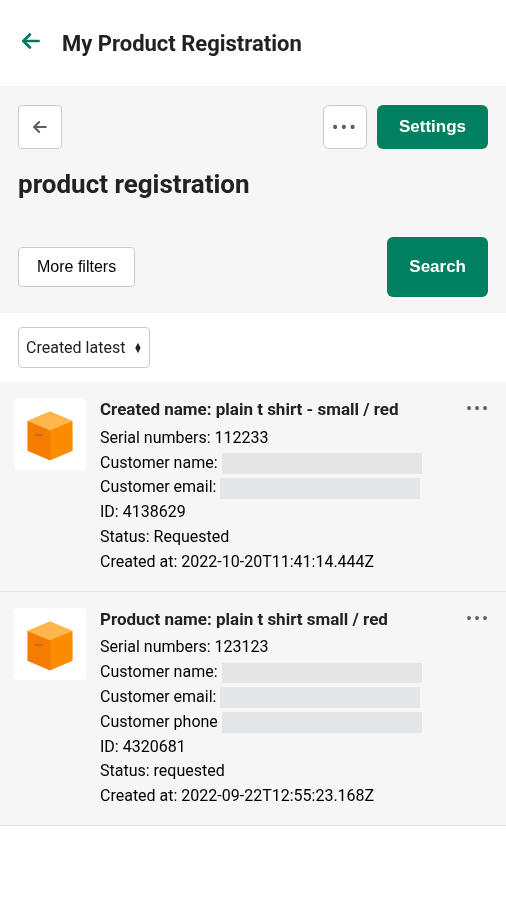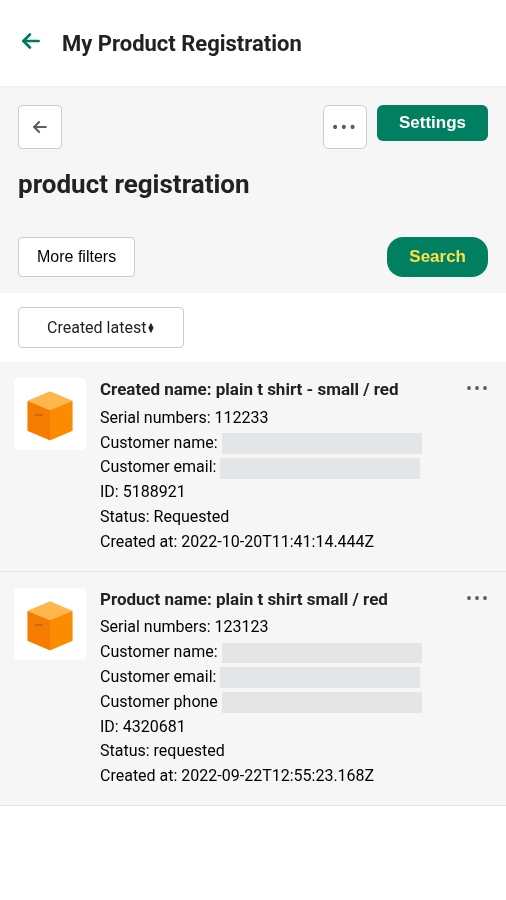--- a/index.html
+++ b/index.html
@@ -6,27 +6,27 @@
 body { font-family: -apple-system, BlinkMacSystemFont, "Segoe UI", Roboto, sans-serif; width: 506px; background: #fff; color: #202223; }
 .header { display: flex; align-items: center; padding: 28px 18px; gap: 18px; border-bottom: 1px solid #f0f0f0; }
 .header svg { width: 26px; height: 26px; }
 .header-title { font-size: 22px; font-weight: 700; }
 .toolbar-area { background: #f6f6f7; padding: 18px 18px 0 18px; }
 .toolbar-row { display: flex; align-items: center; justify-content: space-between; }
 .left-back { width: 44px; height: 44px; border: 1px solid #c9cccf; border-radius: 4px; display: flex; align-items: center; justify-content: center; background: #fff; cursor: pointer; }
 .right-buttons { display: flex; gap: 10px; }
 .more-btn { width: 44px; height: 44px; border: 1px solid #c9cccf; border-radius: 6px; display: flex; align-items: center; justify-content: center; background: #fff; cursor: pointer; }
 .more-btn span { font-size: 20px; letter-spacing: 2px; line-height: 1; color: #5c5f62; }
-.settings-btn { height: 36px; padding: 0 22px; background: #008060; color: #fff; border: none; border-radius: 6px; font-size: 17px; font-weight: 600; cursor: pointer; }
+.settings-btn { height: 44px; padding: 0 22px; background: #008060; color: #fff; border: none; border-radius: 6px; font-size: 17px; font-weight: 600; cursor: pointer; }
 .page-title { font-size: 26px; font-weight: 700; margin: 20px 0 38px 0; }
 .filters-row { display: flex; justify-content: space-between; align-items: center; padding-bottom: 16px; }
 .more-filters { padding: 10px 18px; border: 1px solid #c9cccf; border-radius: 4px; background: #fff; font-size: 16px; font-weight: 500; cursor: pointer; text-align: center; }
-.search-btn { padding: 10px 22px; background: #008060; color: #fde047; border: none; border-radius: 16px; font-size: 17px; font-weight: 600; cursor: pointer; }
+.search-btn { padding: 20px 22px; background: #008060; color: #ffffff; border: none; border-radius: 6px; font-size: 17px; font-weight: 600; cursor: pointer; }
 .sort-area { background: #fff; padding: 14px 18px; }
-.sort-select { display: inline-flex; align-items: center; padding: 10px 28px; border: 1px solid #c9cccf; border-radius: 4px; font-size: 16px; cursor: pointer; background: #fff; }
+.sort-select { display: inline-flex; align-items: center; gap: 8px; padding: 10px 7px; border: 1px solid #c9cccf; border-radius: 4px; font-size: 16px; cursor: pointer; background: #fff; }
 .sort-arrows { display: inline-flex; flex-direction: column; line-height: 0.5; font-size: 9px; }
 .item-list { }
 .item { display: flex; align-items: flex-start; padding: 16px 14px; background: #f6f6f7; border-bottom: 1px solid #e1e3e5; gap: 14px; }
 .item-thumb { width: 72px; height: 72px; background: #fff; border-radius: 4px; display: flex; align-items: center; justify-content: center; flex-shrink: 0; padding: 5px; }
 .item-body { flex: 1; min-width: 0; }
 .item-title { font-size: 17px; font-weight: 700; padding-right: 30px; line-height: 1.4; }
 .item-info { font-size: 16px; color: #000000; margin-top: 4px; line-height: 1.55; }
 .item-info .row { display: block; }
 .redacted { display: inline-block; background: #e4e5e7; width: 200px; height: 1.3em; vertical-align: middle; }
 .item-more { width: 28px; text-align: center; font-size: 18px; color: #5c5f62; cursor: pointer; letter-spacing: 2px; flex-shrink: 0; }
@@ -88,21 +88,21 @@
         <polygon points="6,16 30,6 54,16 30,26" fill="#ffb74d"></polygon>
         <rect x="14" y="30" width="8" height="2" fill="#bf6b1f"></rect>
       </svg>
     </div>
     <div class="item-body">
       <div class="item-title">Created name: plain t shirt - small / red</div>
       <div class="item-info">
         <span class="row">Serial numbers: 112233</span>
         <span class="row"><span>Customer name:</span> <span class="redacted"></span></span>
         <span class="row"><span>Customer email:</span> <span class="redacted"></span></span>
-        <span class="row">ID: 5188921</span>
+        <span class="row">ID: 4138629</span>
         <span class="row">Status: Requested</span>
         <span class="row">Created at: 2022-10-20T11:41:14.444Z</span>
       </div>
     </div>
     <div class="item-more">•••</div>
   </div>
 
   <div class="item">
     <div class="item-thumb">
       <svg class="box-svg" viewBox="0 0 60 60">

